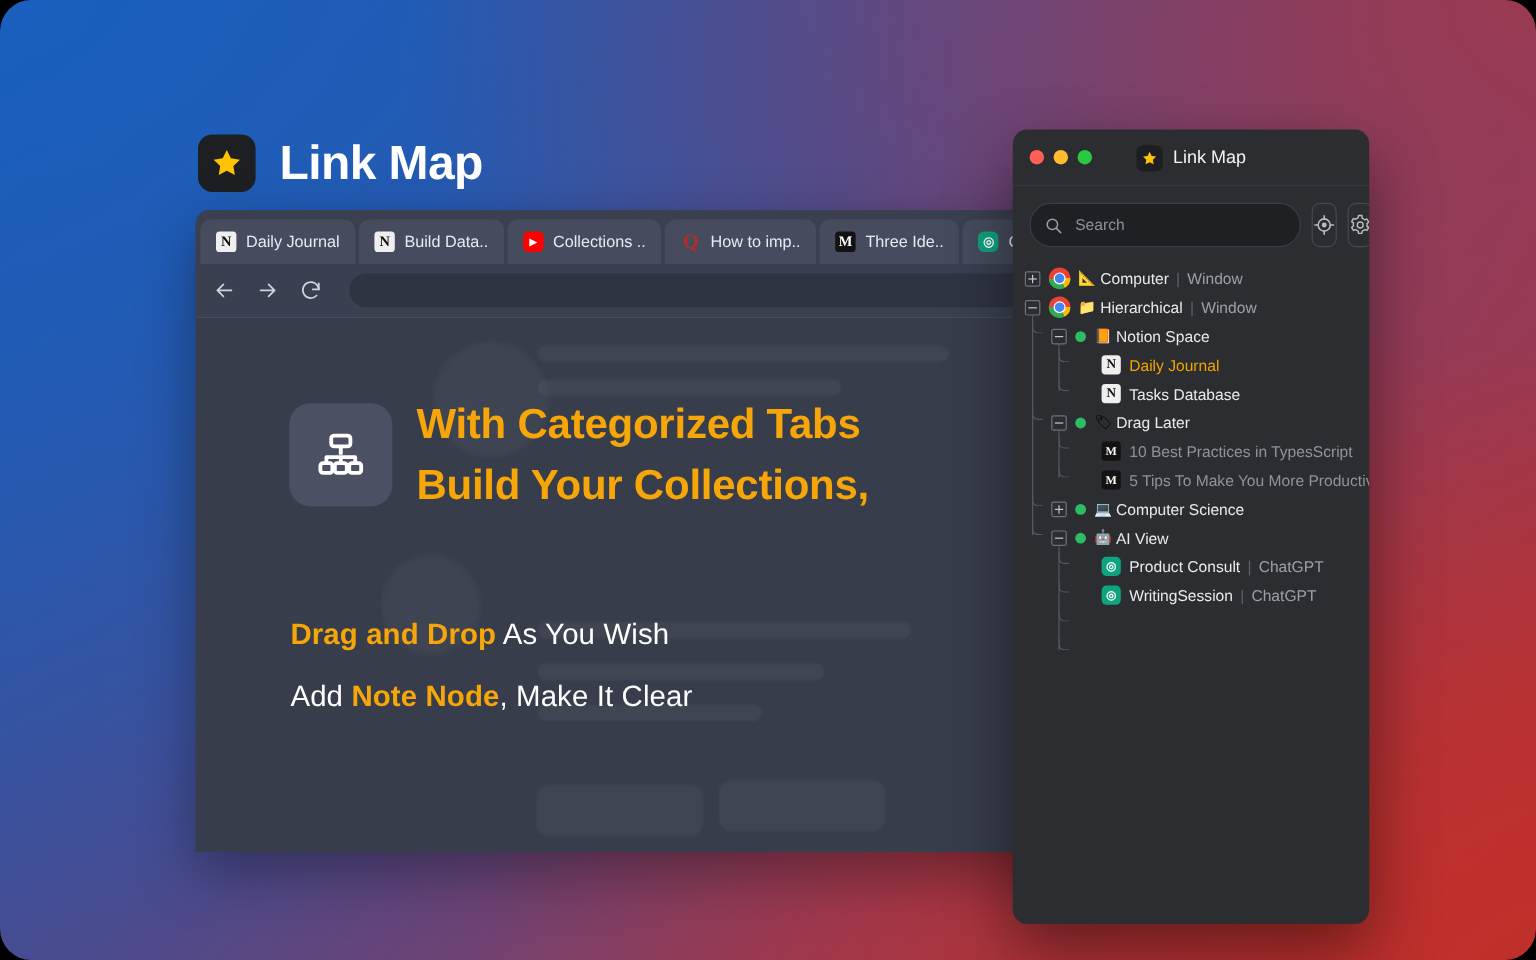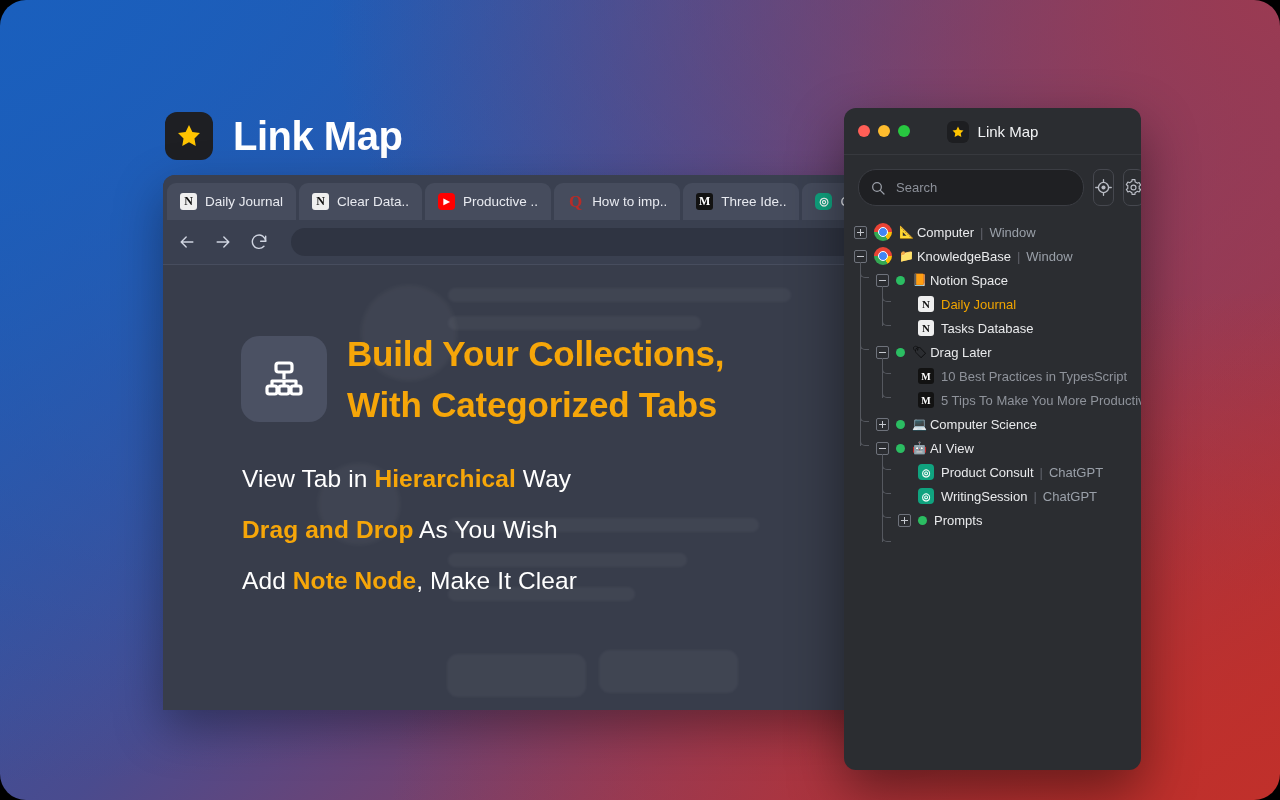--- a/index.html
+++ b/index.html
@@ -193,25 +193,25 @@
 
 <div id="browser">
 
   <div id="tabstrip">
     <div class="tab">
       <span class="fav notion">N</span>
       <span class="lbl">Daily Journal</span>
     </div>
     <div class="tab">
       <span class="fav notion">N</span>
-      <span class="lbl">Clear Data..</span>
+      <span class="lbl">Build Data..</span>
     </div>
     <div class="tab">
       <span class="fav youtube">▶</span>
-      <span class="lbl">Productive ..</span>
+      <span class="lbl">Collections ..</span>
     </div>
     <div class="tab">
       <span class="fav quora">Q</span>
       <span class="lbl">How to imp..</span>
     </div>
     <div class="tab">
       <span class="fav medium">M</span>
       <span class="lbl">Three Ide..</span>
     </div>
     <div class="tab">
@@ -251,28 +251,25 @@
         <div id="heroIcon">
           <svg width="48" height="48" viewBox="0 0 48 48" fill="none" stroke="#fff" stroke-width="3.2" stroke-linejoin="round" aria-hidden="true">
             <rect x="16" y="8" width="16" height="9" rx="2.5"></rect>
             <rect x="7" y="31" width="10" height="8" rx="2.2"></rect>
             <rect x="19" y="31" width="10" height="8" rx="2.2"></rect>
             <rect x="31" y="31" width="10" height="8" rx="2.2"></rect>
             <path d="M24 17v7M12 31v-5h24v5M24 26v5"></path>
           </svg>
         </div>
         <div id="heroTitle">
+          <div>With Categorized Tabs</div>
           <div>Build Your Collections,</div>
-          <div>With Categorized Tabs</div>
         </div>
       </div>
 
-      <div class="bullet" style="top:200px;">
-        <span>View Tab in </span><b>Hierarchical</b><span> Way</span>
-      </div>
       <div class="bullet" style="top:251px;">
         <span></span><b>Drag and Drop</b><span> As You Wish</span>
       </div>
       <div class="bullet" style="top:302px;">
         <span>Add </span><b>Note Node</b><span>, Make It Clear</span>
       </div>
     </div>
   </div>
 </div>
 
@@ -328,21 +325,21 @@
         <span class="tname">Computer</span>
         <span class="tsep">|</span>
         <span class="tmeta">Window</span>
       </div>
       <div class="node" style="padding-left: 0px;">
         <span class="toggle"></span>
         <span style="width: 7px; flex: 0 0 7px;"></span>
         <span class="chrome"></span>
         <span style="width: 7px; flex: 0 0 7px;"></span>
         <span class="emoji" style="margin-right: 3px;">📁</span>
-        <span class="tname">KnowledgeBase</span>
+        <span class="tname">Hierarchical</span>
         <span class="tsep">|</span>
         <span class="tmeta">Window</span>
       </div>
       <div class="node" style="padding-left: 22px;">
         <span class="toggle"></span>
         <span style="width: 7px; flex: 0 0 7px;"></span>
         <span class="dot"></span>
         <span style="width: 7px; flex: 0 0 7px;"></span>
         <span class="emoji" style="margin-right: 3px;">📙</span>
         <span class="tname">Notion Space</span>
@@ -409,27 +406,20 @@
         <span class="tmeta">ChatGPT</span>
       </div>
       <div class="node" style="padding-left: 44px;">
         <span style="width: 13px; flex: 0 0 13px;"></span>
         <span style="width: 7px; flex: 0 0 7px;"></span>
         <span class="ico16 chatgpt">◎</span>
         <span style="width: 7px; flex: 0 0 7px;"></span>
         <span class="tname">WritingSession</span>
         <span class="tsep">|</span>
         <span class="tmeta">ChatGPT</span>
-      </div>
-      <div class="node" style="padding-left: 44px;">
-        <span class="toggle plus"></span>
-        <span style="width: 7px; flex: 0 0 7px;"></span>
-        <span class="dot"></span>
-        <span style="width: 7px; flex: 0 0 7px;"></span>
-        <span class="tname">Prompts</span>
       </div>
       <div class="elbow" style="left: 16px; top: 50px;"></div>
       <div class="elbow" style="left: 38px; top: 74px;"></div>
       <div class="elbow" style="left: 38px; top: 98px;"></div>
       <div class="elbow" style="left: 16px; top: 122px;"></div>
       <div class="elbow" style="left: 38px; top: 146px;"></div>
       <div class="elbow" style="left: 38px; top: 170px;"></div>
       <div class="elbow" style="left: 16px; top: 194px;"></div>
       <div class="elbow" style="left: 16px; top: 218px;"></div>
       <div class="elbow" style="left: 38px; top: 242px;"></div>

